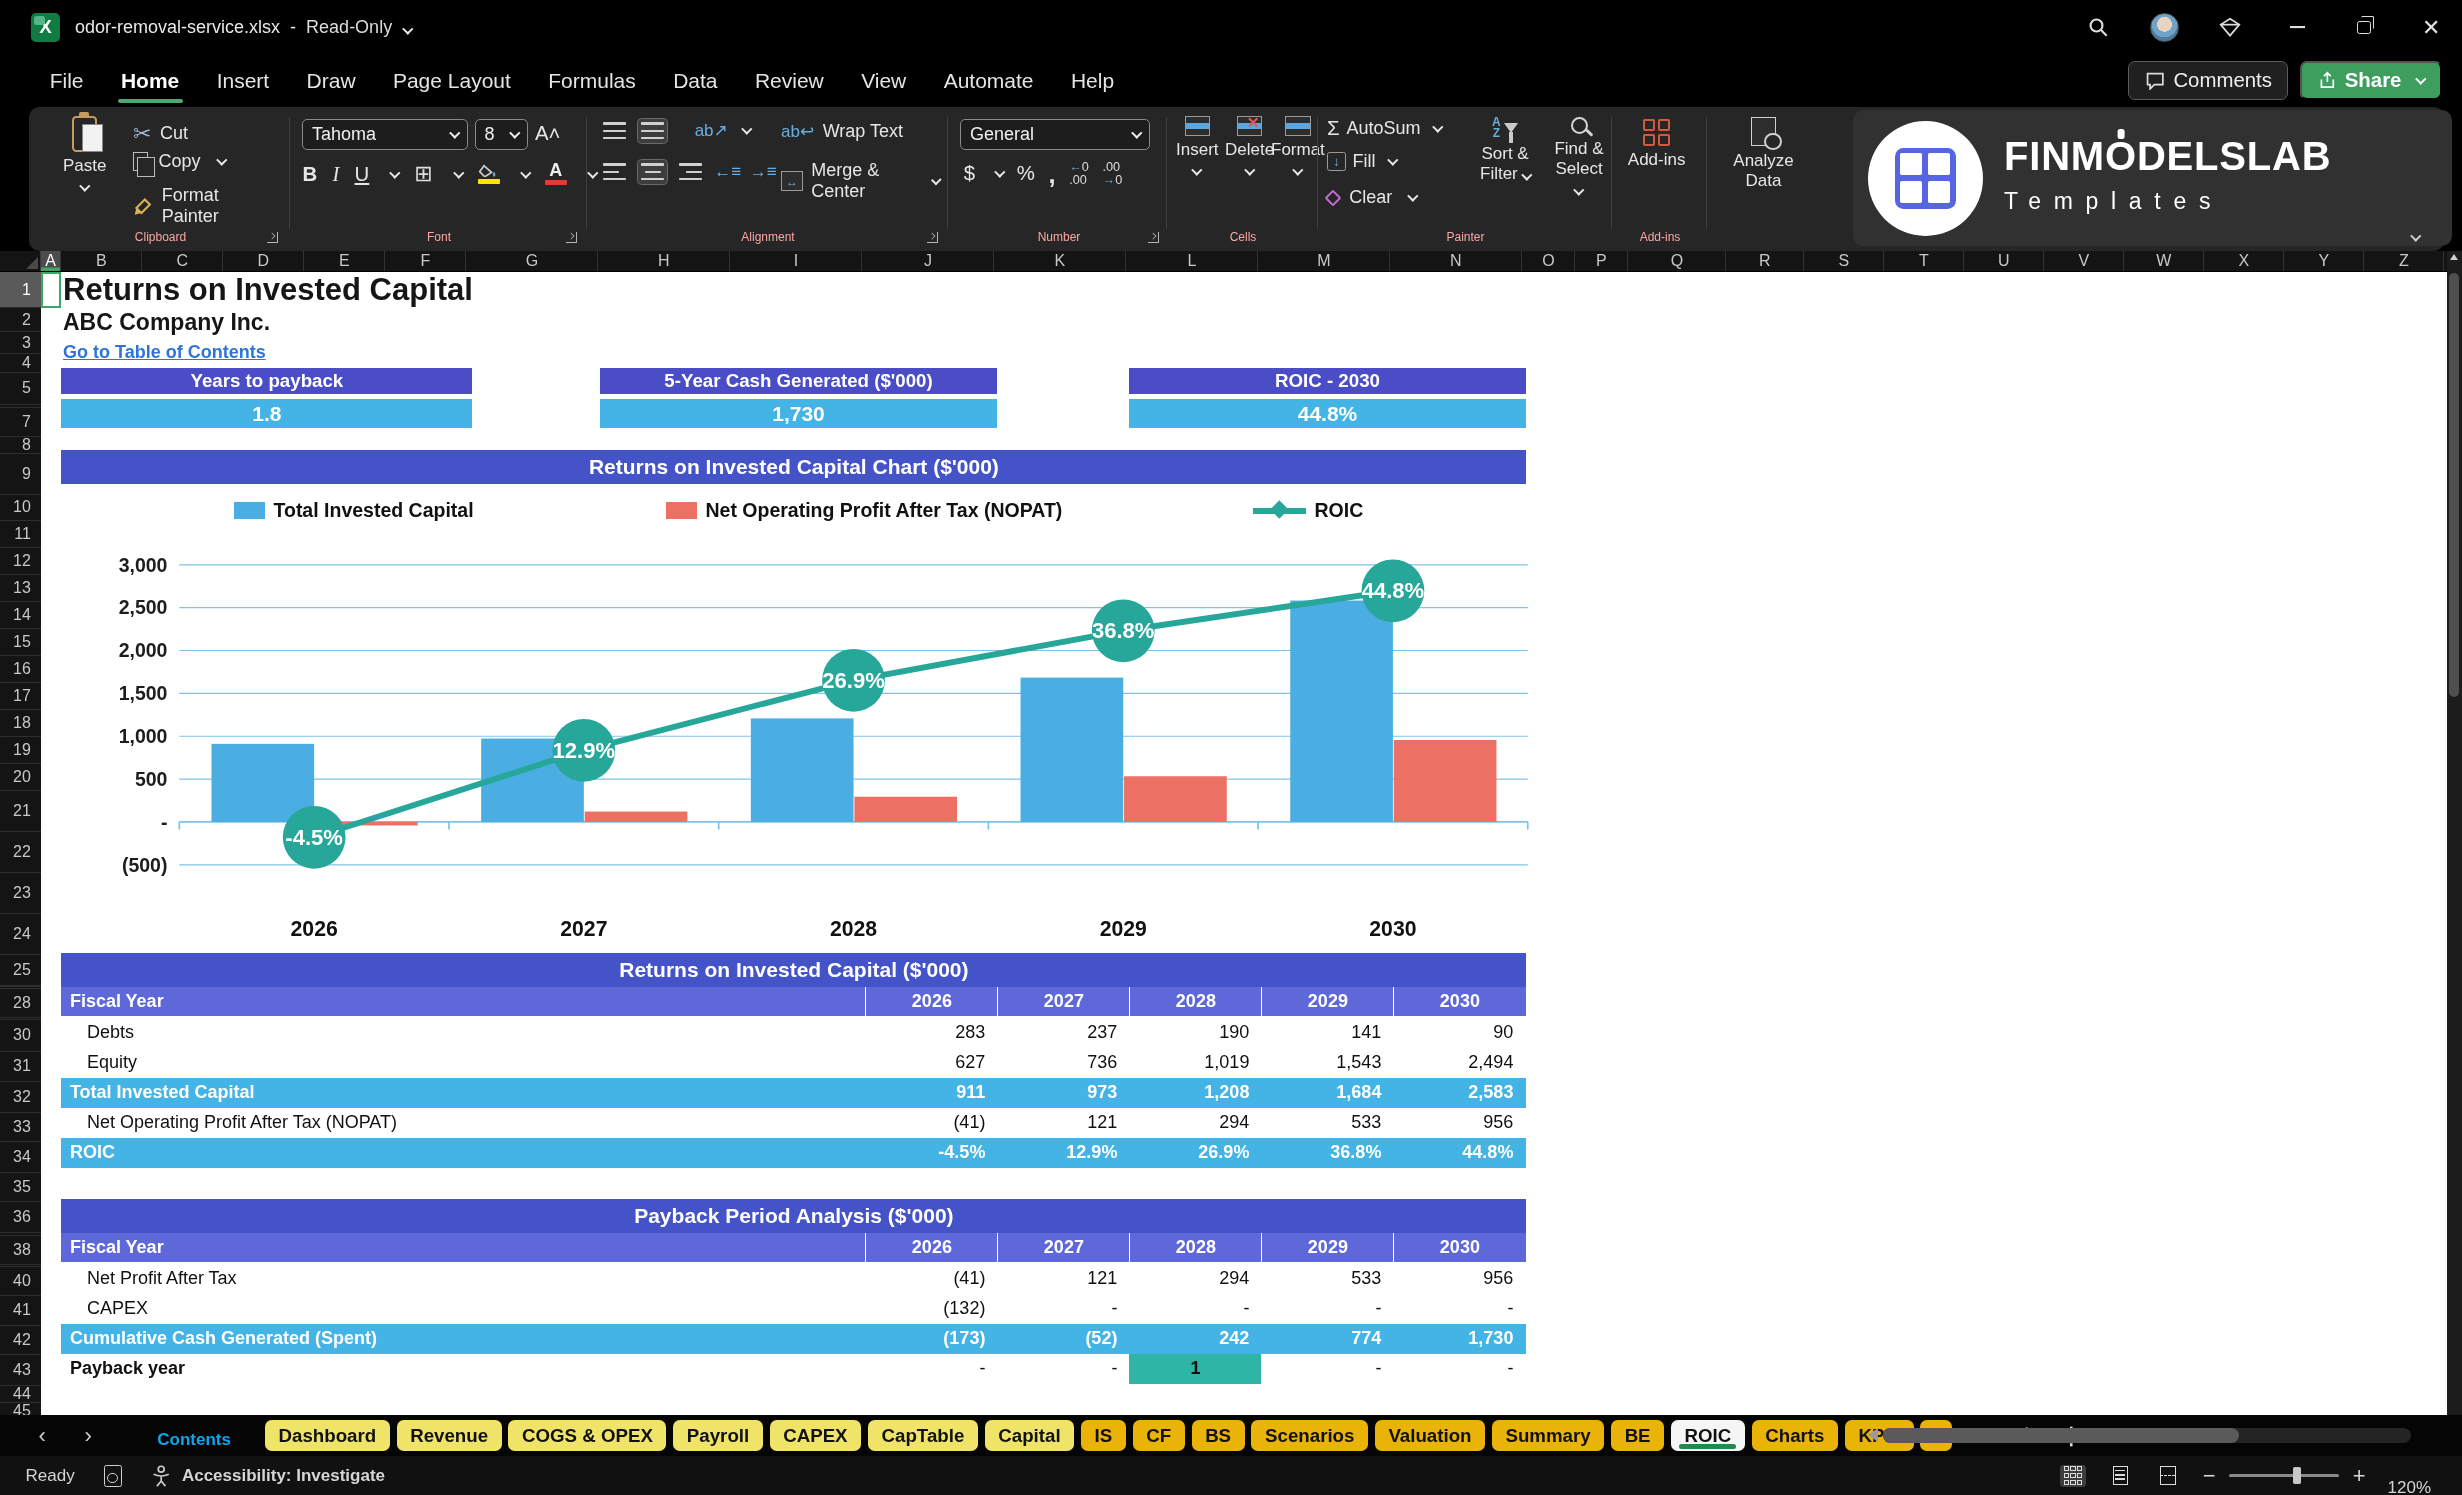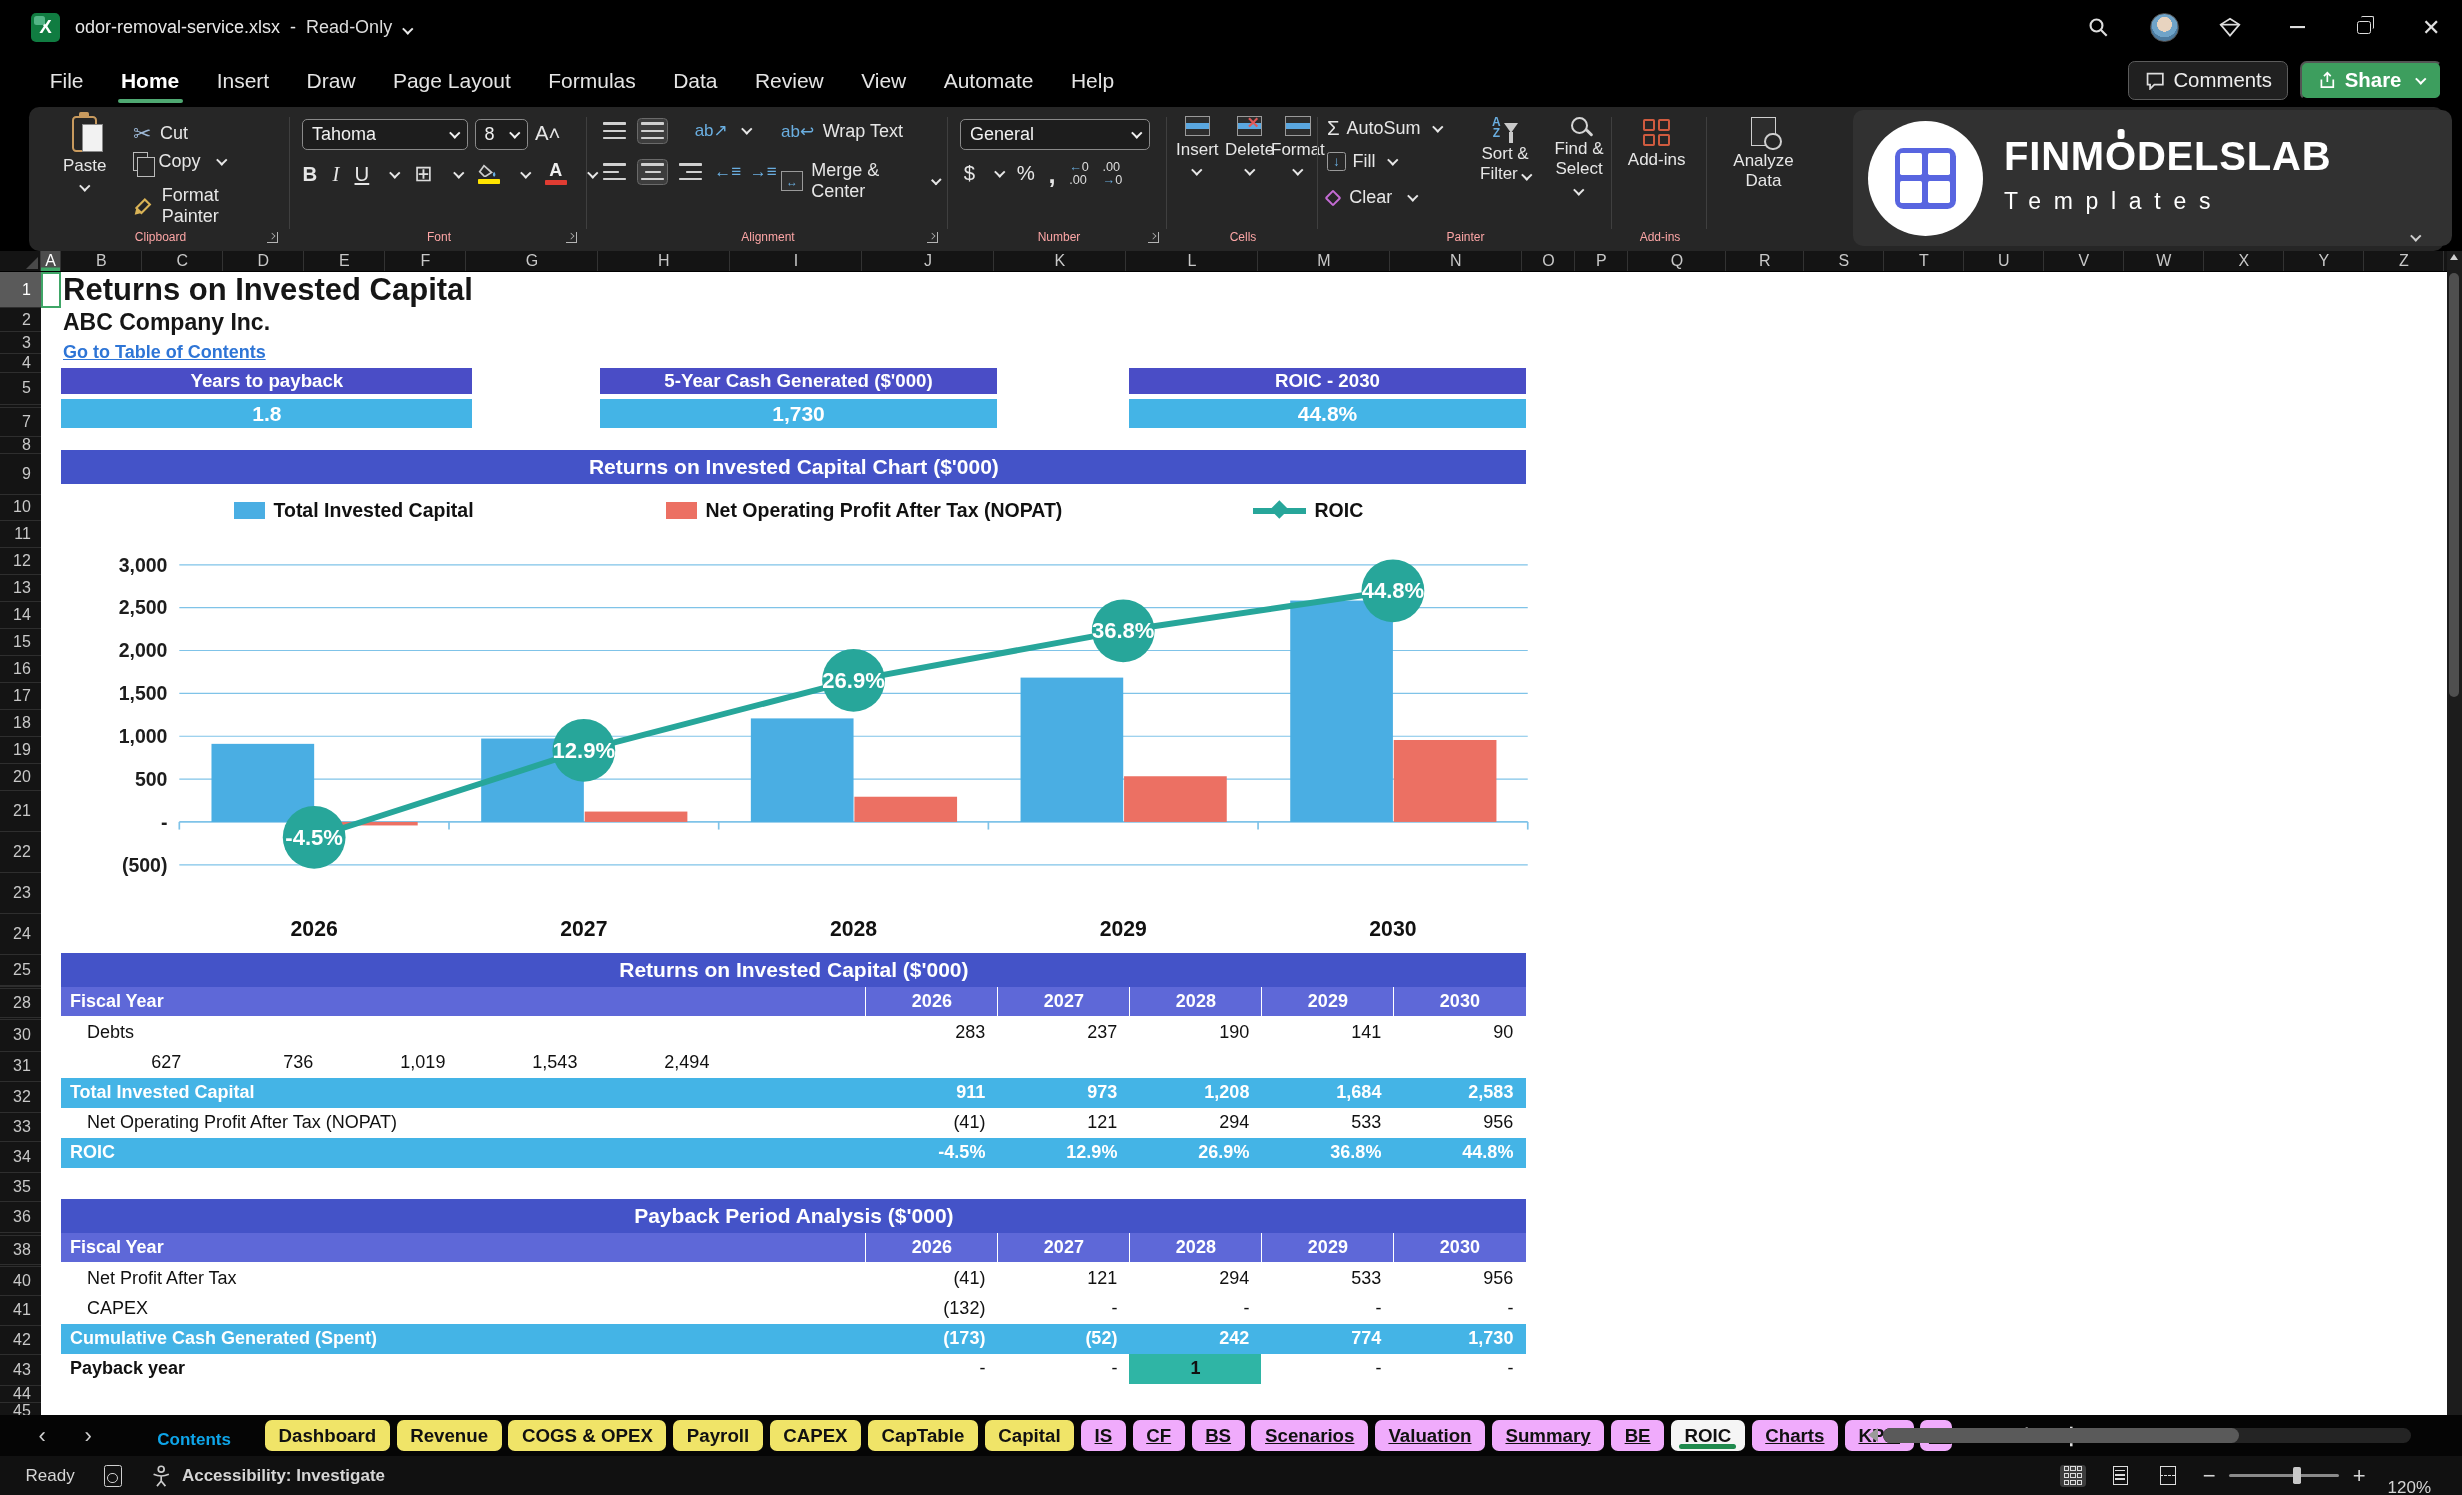--- a/index.html
+++ b/index.html
@@ -154,21 +154,21 @@
   
   .tabbar { position:absolute; left:0; top:1415px; width:100%; height:41px; background:#050505; display:flex;
     align-items:center; }
   .tab-nav { color:#cfcfcf; font-size:22px; margin-left:32px; display:flex; gap:25.5px; }
   .tab-nav span { width:20.4px; text-align:center; }
   .tab-first { color:#0ea5e9; font-size:17px; font-weight:600; margin:8px 34px 0 59px; }
   .stabs { display:flex; gap:6.8px; align-items:center; }
   .stab { height:31px; border-radius:6.8px; display:flex; align-items:center; padding:0 13.6px; font-size:18.7px;
     font-weight:600; color:#111; white-space:nowrap; }
   .stab.yellow { background:#f0e468; }
-  .stab.blue { background:#f0abfc;text-decoration:underline; }
+  .stab.blue { background:#eab308; }
   .stab.active { background:#f5f5f5; position:relative; }
   .stab.active::after { content:''; position:absolute; left:8.5px; right:8.5px; bottom:2.5px; height:4.2px;
     background:#1f8a4d; border-radius:2.5px; }
   .stab.clipped { width:32px; padding:0 0 0 8.5px; overflow:hidden; }
   .tab-extra { color:#e0e0e0; font-size:20.4px; display:flex; align-items:center; gap:24px; margin-left:15.3px; }
   .hscroll { position:absolute; right:51px; top:10.2px; width:543px; height:20.4px; display:flex; align-items:center; }
   .hscroll .arrow { width:0; height:0; border-top:7.6px solid transparent; border-bottom:7.6px solid transparent;
     border-right:10.2px solid #9a9a9a; margin-right:5.1px;}
   .hscroll .track { flex:1; height:15.3px; background:#242424; border-radius:7.6px; position:relative; }
   .hscroll .thumb { position:absolute; left:0; top:0; width:356px; height:15.3px; background:#5a5a5a; border-radius:7.6px; }
@@ -696,20 +696,21 @@
         </div>
         <div class="t-row plain">
           <div class="lab">Debts</div>
           <div class="yc">283</div>
           <div class="yc">237</div>
           <div class="yc">190</div>
           <div class="yc">141</div>
           <div class="yc">90</div>
         </div>
         <div class="t-row plain">
+          <div class="lab">Equity</div>
           <div class="yc">627</div>
           <div class="yc">736</div>
           <div class="yc">1,019</div>
           <div class="yc">1,543</div>
           <div class="yc">2,494</div>
         </div>
         <div class="t-row total">
           <div class="lab">Total Invested Capital</div>
           <div class="yc">911</div>
           <div class="yc">973</div>

